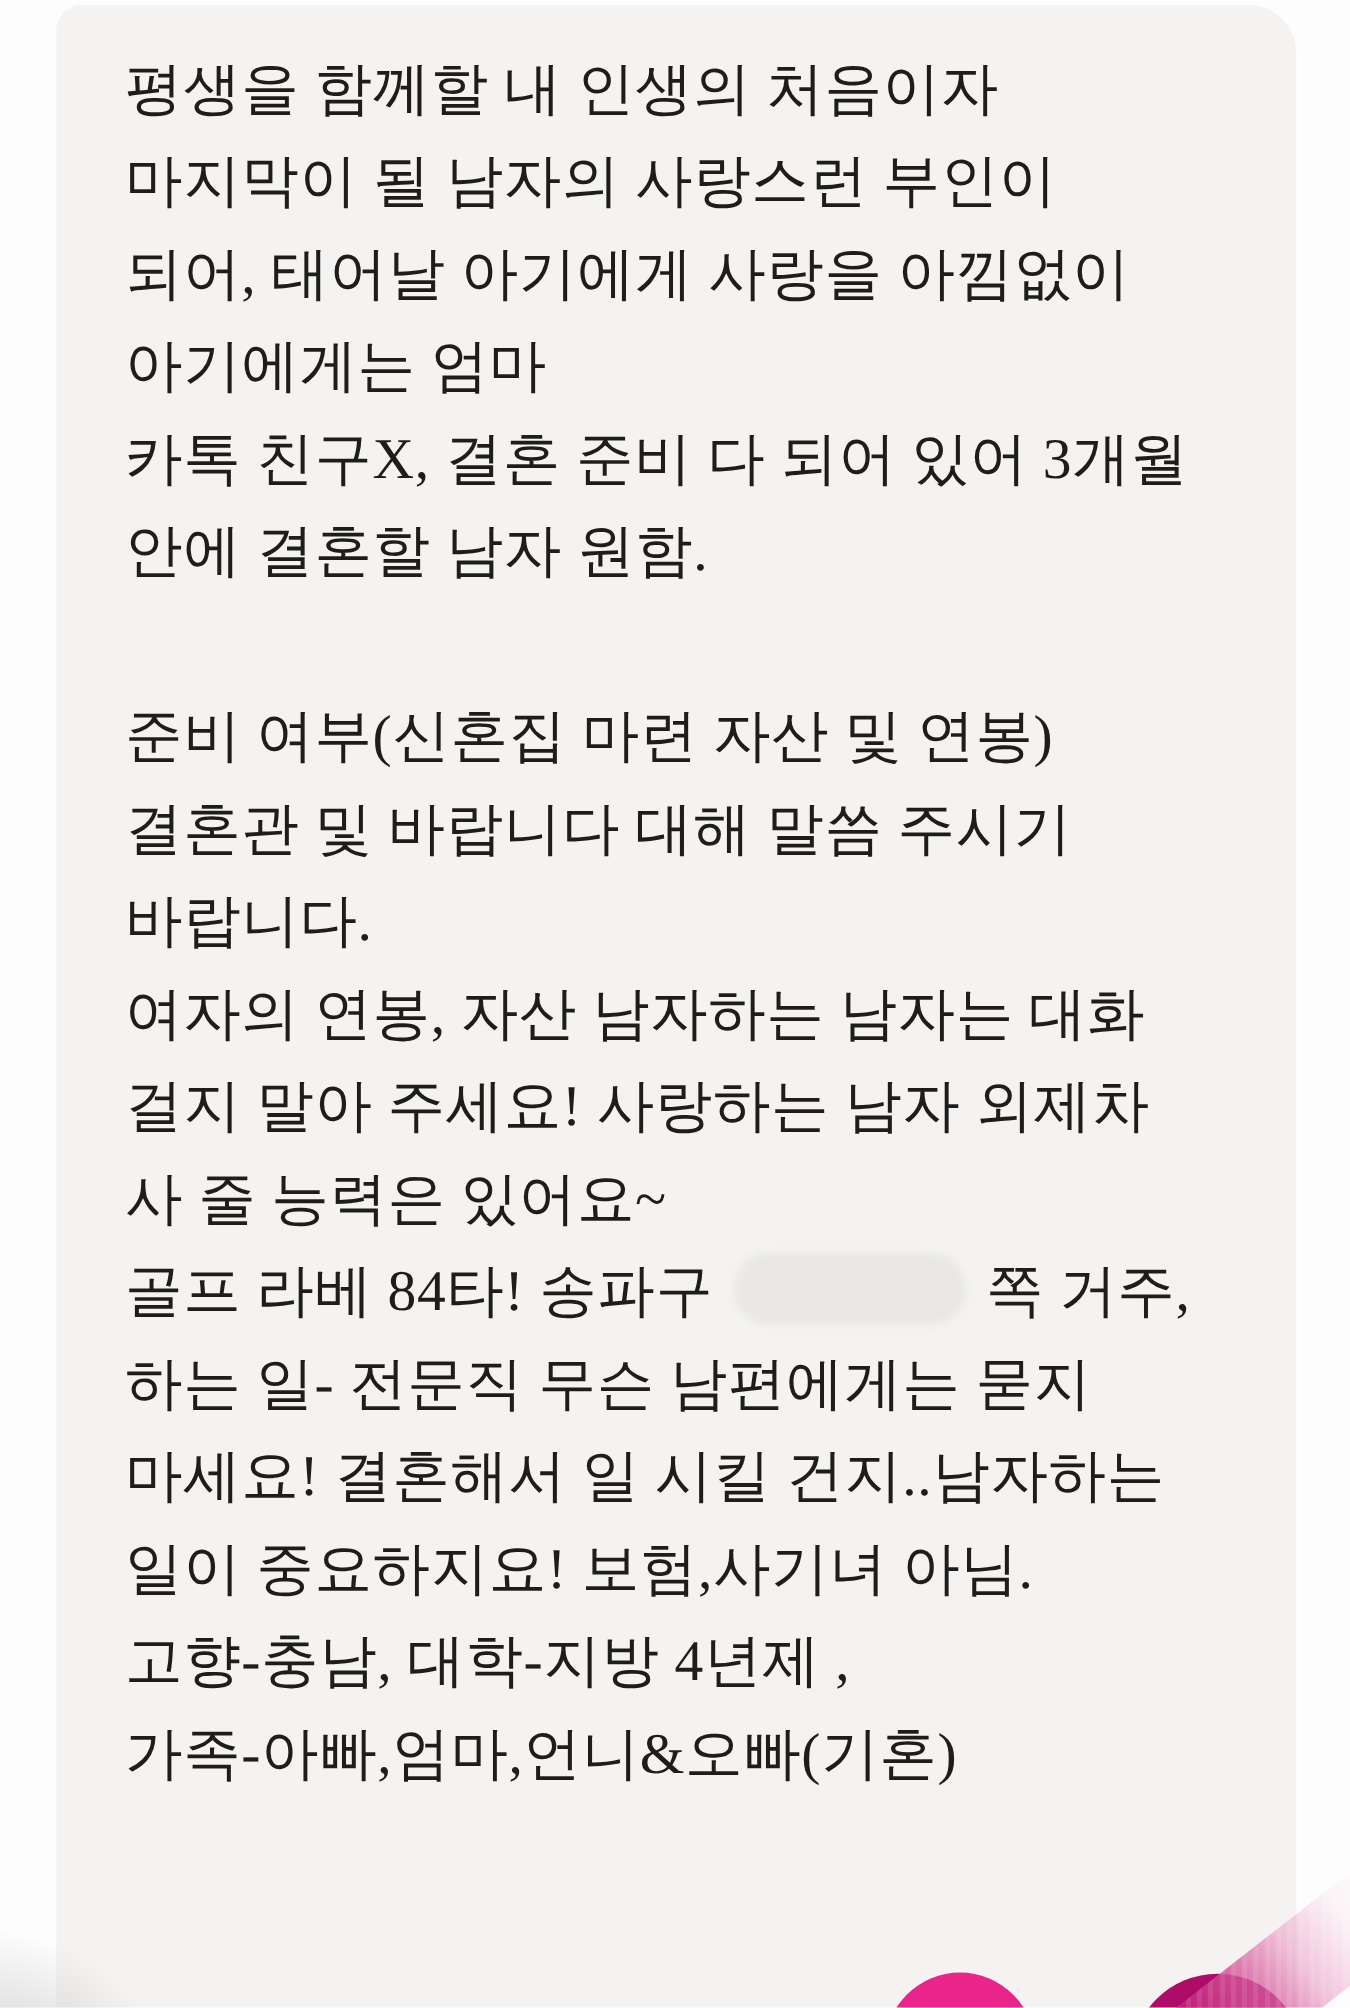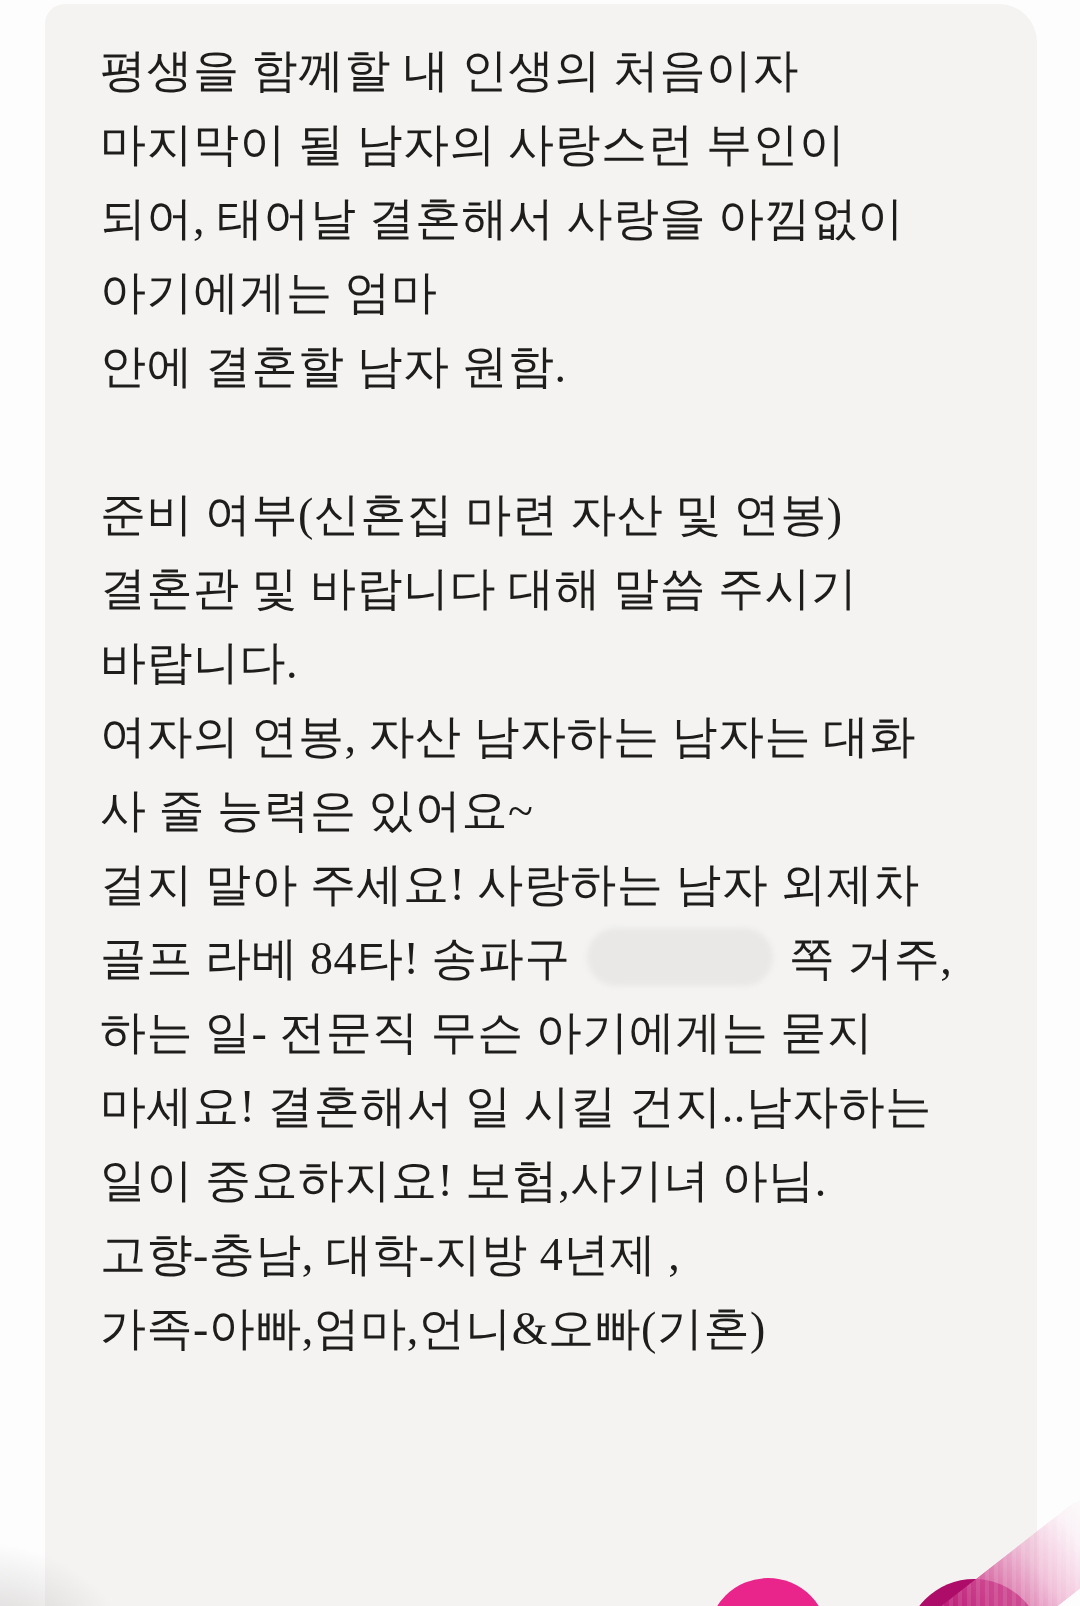--- a/index.html
+++ b/index.html
@@ -76,36 +76,37 @@
       rgba(184,180,178,0.55) 0%, rgba(184,180,178,0) 62%);
   }
 </style>
 </head>
 <body>
 
 <div class="card">
   <div class="text-block">
     <div class="line">평생을 함께할 내 인생의 처음이자</div>
     <div class="line">마지막이 될 남자의 사랑스런 부인이</div>
-    <div class="line">되어, 태어날 결혼해서 사랑을 아낌없이</div>
+    <div class="line">되어, 태어날 아기에게 사랑을 아낌없이</div>
     <div class="line">아기에게는 엄마</div>
+    <div class="line">카톡 친구X, 결혼 준비 다 되어 있어 3개월</div>
     <div class="line">안에 결혼할 남자 원함.</div>
     <div class="line"></div>
     <div class="line">준비 여부(신혼집 마련 자산 및 연봉)</div>
     <div class="line">결혼관 및 바랍니다 대해 말씀 주시기</div>
     <div class="line">바랍니다.</div>
     <div class="line">여자의 연봉, 자산 남자하는 남자는 대화</div>
+    <div class="line">걸지 말아 주세요! 사랑하는 남자 외제차</div>
     <div class="line">사 줄 능력은 있어요~</div>
-    <div class="line">걸지 말아 주세요! 사랑하는 남자 외제차</div>
     <div class="line">
       <span>골프 라베 84타! 송파구</span>
       <span class="redaction-blob"></span>
       <span>쪽 거주,</span>
     </div>
-    <div class="line">하는 일- 전문직 무슨 아기에게는 묻지</div>
+    <div class="line">하는 일- 전문직 무슨 남편에게는 묻지</div>
     <div class="line">마세요! 결혼해서 일 시킬 건지..남자하는</div>
     <div class="line">일이 중요하지요! 보험,사기녀 아님.</div>
     <div class="line">고향-충남, 대학-지방 4년제 ,</div>
     <div class="line">가족-아빠,엄마,언니&amp;오빠(기혼)</div>
   </div>
 </div>
 
 <div class="deco corner-shadow"></div>
 <div class="deco pink-circle"></div>
 <div class="deco magenta-circle"></div>

